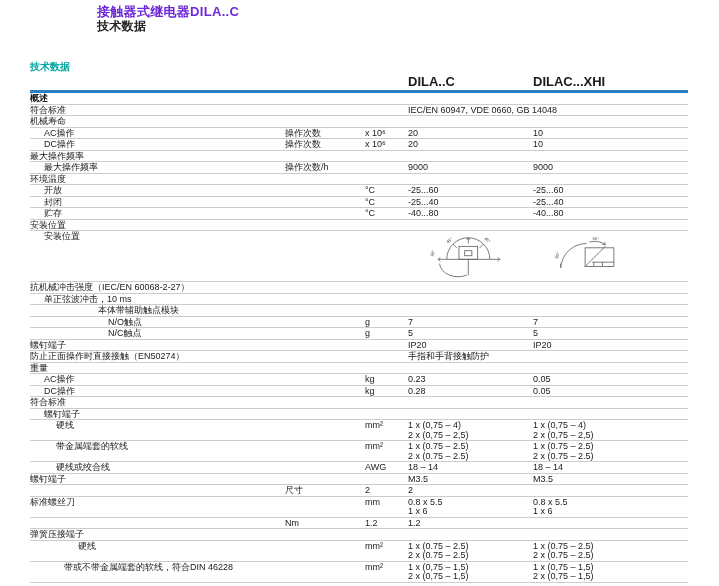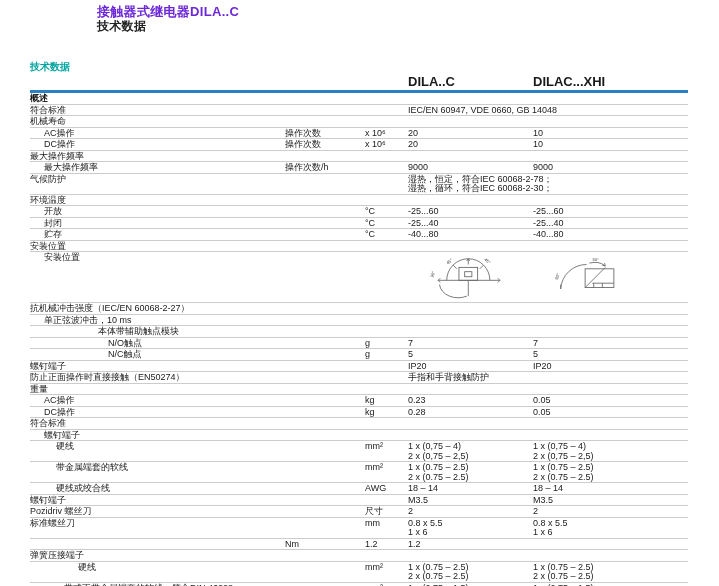--- a/index.html
+++ b/index.html
@@ -86,27 +86,20 @@
         <div class="td"></div>
         <div class="td"></div>
         <div class="td"></div>
       </div>
       <div class="tr">
         <div class="td lbl" style="padding-left:14px">最大操作频率</div>
         <div class="td">操作次数/h</div>
         <div class="td"></div>
         <div class="td">9000</div>
         <div class="td">9000</div>
-      </div>
-      <div class="tr">
-        <div class="td lbl" style="padding-left:0px">气候防护</div>
-        <div class="td"></div>
-        <div class="td"></div>
-        <div class="td sp">湿热，恒定，符合IEC 60068-2-78；
-湿热，循环，符合IEC 60068-2-30；</div>
       </div>
       <div class="tr">
         <div class="td lbl" style="padding-left:0px">环境温度</div>
         <div class="td"></div>
         <div class="td"></div>
         <div class="td"></div>
         <div class="td"></div>
       </div>
       <div class="tr">
         <div class="td lbl" style="padding-left:14px">开放</div>
@@ -286,21 +279,20 @@
         <div class="td">18 – 14</div>
       </div>
       <div class="tr">
         <div class="td lbl" style="padding-left:0px">螺钉端子</div>
         <div class="td"></div>
         <div class="td"></div>
         <div class="td">M3.5</div>
         <div class="td">M3.5</div>
       </div>
       <div class="tr">
-        <div class="td lbl" style="padding-left:0px">Pozidriv 螺丝刀</div>
         <div class="td"></div>
         <div class="td">尺寸</div>
         <div class="td">2</div>
         <div class="td">2</div>
       </div>
       <div class="tr">
         <div class="td lbl" style="padding-left:0px">标准螺丝刀</div>
         <div class="td"></div>
         <div class="td">mm</div>
         <div class="td">0.8 x 5.5

